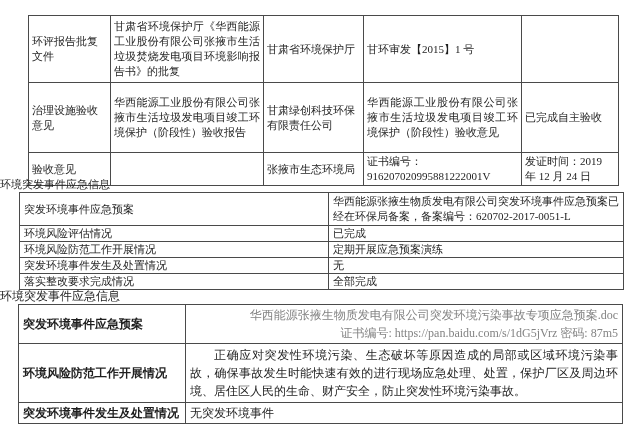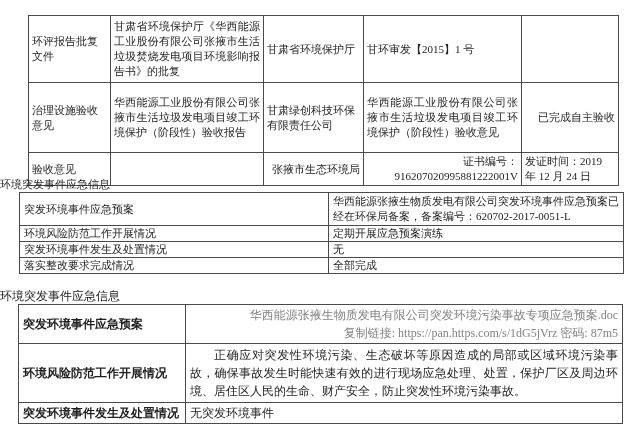--- a/index.html
+++ b/index.html
@@ -10,21 +10,21 @@
   }
   table { border-collapse:collapse; position:absolute; table-layout:fixed; background:#fff; }
   td {
     border:1px solid #4a4a4a;
     font-size:11px; line-height:15px;
     padding:1px 3px;
     vertical-align:middle;
     overflow:hidden;
     word-break:break-all;
   }
-  .center { text-align:right; }
+  .center { text-align:left; }
   .just   { text-align:justify; }
   .vtop   { vertical-align:top;text-align:right; }
 
   
   #t1 { left:28px; top:15px;  width:590px; }
   
   #t2 { left:19px; top:192px; width:604px; }
   #t2 td { padding:0 4px; }
   
   #t3 { left:18px; top:304px; width:604px; }
@@ -87,20 +87,24 @@
   <colgroup>
       <col style="width:309px">
       <col style="width:295px">
     </colgroup>
   <tbody>
       <tr style="height:33px">
     <td>突发环境事件应急预案</td>
     <td>华西能源张掖生物质发电有限公司突发环境事件应急预案已经在环保局备案，备案编号：620702-2017-0051-L</td>
   </tr>
   <tr style="height:16px">
+    <td>环境风险评估情况</td>
+    <td>已完成</td>
+  </tr>
+  <tr style="height:16px">
     <td>环境风险防范工作开展情况</td>
     <td>定期开展应急预案演练</td>
   </tr>
   <tr style="height:16px">
     <td>突发环境事件发生及处置情况</td>
     <td>无</td>
   </tr>
   <tr style="height:16px">
     <td>落实整改要求完成情况</td>
     <td>全部完成</td>
@@ -113,21 +117,21 @@
 <table id="t3">
   <colgroup>
       <col style="width:167px">
       <col style="width:437px">
     </colgroup>
   <tbody>
       <tr style="height:36px">
     <td class="lbl">突发环境事件应急预案</td>
     <td class="muted vtop">
       <span class="line">华西能源张掖生物质发电有限公司突发环境污染事故专项应急预案.doc</span>
-      <span class="line">复制链接: https://pan.https.com/s/1dG5jVrz  密码: 87m5</span>
+      <span class="line">证书编号: https://pan.baidu.com/s/1dG5jVrz  密码: 87m5</span>
     </td>
   </tr>
   <tr style="height:59px">
     <td class="lbl">环境风险防范工作开展情况</td>
     <td class="indent2">正确应对突发性环境污染、生态破坏等原因造成的局部或区域环境污染事故，确保事故发生时能快速有效的进行现场应急处理、处置，保护厂区及周边环境、居住区人民的生命、财产安全，防止突发性环境污染事故。</td>
   </tr>
   <tr style="height:17px">
     <td class="lbl">突发环境事件发生及处置情况</td>
     <td>无突发环境事件</td>
   </tr>

